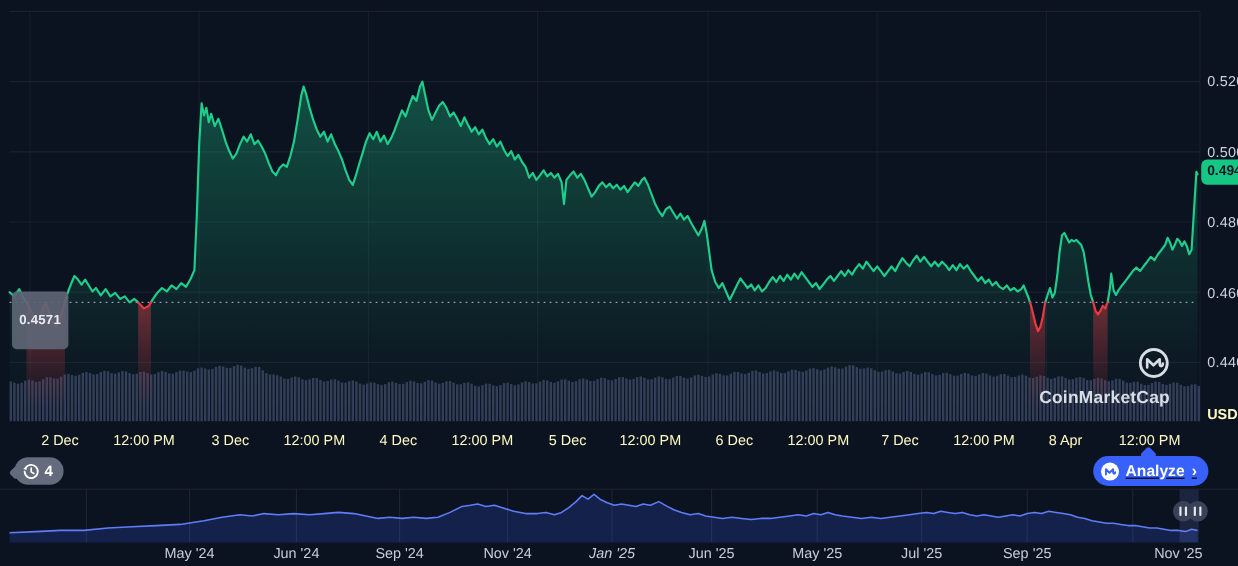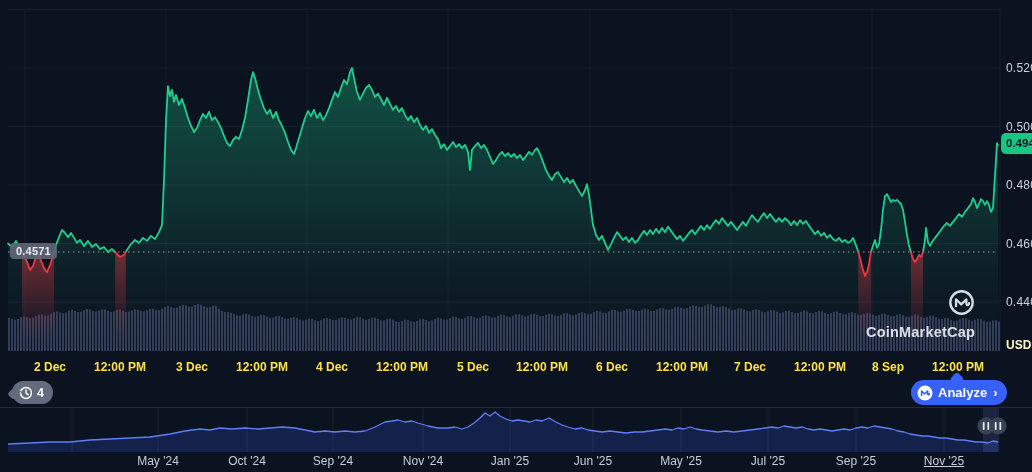--- a/index.html
+++ b/index.html
@@ -1,36 +1,36 @@
 <!DOCTYPE html>
 <html><head>
 <meta charset="utf-8">
 <style>
   html,body{margin:0;padding:0;background:#0c1320;}
   .stage{position:relative;width:1032px;height:472px;background:#0c1320;overflow:hidden;
          font-family:"Liberation Sans",sans-serif;-webkit-font-smoothing:antialiased;}
   svg{position:absolute;left:0;top:0;display:block;}
   .ylab{position:absolute;left:1006px;font-size:12px;color:#cbd1df;font-weight:500;letter-spacing:.2px;}
   .usd{position:absolute;left:1006px;top:338px;font-size:12px;color:#fef9c3;font-weight:700;}
-  .xlab{position:absolute;top:360px;transform:translateX(-50%);font-size:12px;color:#fde047;font-weight:700;white-space:nowrap;}
+  .xlab{position:absolute;top:360px;transform:translateX(-50%);font-size:12px;color:#fef9c3;font-weight:400;white-space:nowrap;}
   .blab{position:absolute;top:454px;transform:translateX(-50%);font-size:12px;color:#c7cdda;font-weight:500;white-space:nowrap;}
   .open-label{position:absolute;left:10px;top:243px;background:rgba(94,101,117,.92);color:#e9ecf2;
-              font-size:11px;font-weight:700;padding:2px 6px;border-radius:4px;letter-spacing:.2px;}
+              font-size:11px;font-weight:700;padding:18px 6px;border-radius:4px;letter-spacing:.2px;}
   .price-badge{position:absolute;left:1001px;top:133px;width:31px;height:21px;line-height:21px;
                background:#16c784;color:#0a1426;font-size:11.5px;font-weight:700;
                padding-left:5px;border-radius:5px 0 0 5px;white-space:nowrap;overflow:hidden;}
   .watermark{position:absolute;left:866px;top:289px;display:flex;align-items:flex-end;gap:8px;opacity:.95;flex-direction:column;}
   .watermark span{color:#e3e7ef;font-size:14.5px;font-weight:600;letter-spacing:.2px;}
   .history-badge{position:absolute;left:12px;top:381px;height:23px;background:#646b7c;border:none;
                  border-radius:12px;display:flex;align-items:center;gap:4px;padding:0 9px 0 7px;cursor:pointer;}
   .history-badge::before{content:"";position:absolute;left:-3px;top:9px;width:8px;height:8px;
                  background:#646b7c;transform:rotate(45deg);border-radius:2px;}
   .history-badge b{color:#fff;font-size:12.5px;font-weight:700;font-family:"Liberation Sans",sans-serif;}
   .analyze{position:absolute;left:911px;top:380px;height:25px;background:#3861fb;border:none;border-radius:13px;
-           display:flex;align-items:center;gap:5px;padding:0 10px 0 6px;cursor:pointer;}
+           display:flex;align-items:center;gap:5px;padding:0 10px 0 6px;cursor:pointer;text-decoration:underline;}
   .analyze::before{content:"";position:absolute;left:41px;top:-6px;width:10px;height:10px;
            background:#3861fb;transform:rotate(45deg);border-radius:2px;}
   .analyze span{color:#fff;font-size:13px;font-weight:700;font-family:"Liberation Sans",sans-serif;}
   .analyze .chev{font-size:13px;font-weight:700;color:#fff;margin-left:1px;}
 </style>
 </head>
 <body>
 
 <div class="stage">
   <svg id="main-chart" width="1032" height="352">
@@ -423,21 +423,21 @@
       <div class="xlab" style="left: 192px;">3 Dec</div>
       <div class="xlab" style="left: 262px;">12:00 PM</div>
       <div class="xlab" style="left: 332px;">4 Dec</div>
       <div class="xlab" style="left: 402px;">12:00 PM</div>
       <div class="xlab" style="left: 473px; text-align: right;">5 Dec</div>
       <div class="xlab" style="left: 542px;">12:00 PM</div>
       <div class="xlab" style="left: 612px;">6 Dec</div>
       <div class="xlab" style="left: 682px;">12:00 PM</div>
       <div class="xlab" style="left: 750px;">7 Dec</div>
       <div class="xlab" style="left: 820px;">12:00 PM</div>
-      <div class="xlab" style="left: 888px;">8 Sep</div>
+      <div class="xlab" style="left: 888px;">8 Apr</div>
       <div class="xlab" style="left: 958px;">12:00 PM</div>
     </div>
 
   <div class="watermark">
     <svg width="27" height="27" viewBox="0 0 27 27" style="position:static">
       <circle cx="13.5" cy="13.5" r="11.2" fill="none" stroke="#e3e7ef" stroke-width="2.4"></circle>
       <path d="M8 17.2 V10.4 L13.2 15.4 L18.4 10.4 V14.2 C18.4 16.6 21 16.8 21 14.0" fill="none" stroke="#e3e7ef" stroke-width="2.2" stroke-linecap="round" stroke-linejoin="round"></path>
     </svg>
     <span>CoinMarketCap</span>
   </div>
@@ -483,23 +483,23 @@
       </g>
       <g>
         <circle cx="998" cy="19" r="8.5" fill="#3a4257"></circle>
         <rect x="994.8" y="15" width="1.8" height="8" rx="0.9" fill="#e8ebf2"></rect>
         <rect x="999.4" y="15" width="1.8" height="8" rx="0.9" fill="#e8ebf2"></rect>
       </g>
     </svg>
   <div id="brush-axis">
       <div class="blab" style="left: 72px; margin-top: 22px;">Mar '24</div>
       <div class="blab" style="left: 158px;">May '24</div>
-      <div class="blab" style="left: 247px;">Oct '24</div>
+      <div class="blab" style="left: 247px;">Jun '24</div>
       <div class="blab" style="left: 333px; text-align: right;">Sep '24</div>
       <div class="blab" style="left: 423px;">Nov '24</div>
-      <div class="blab" style="left: 510px;">Jan '25</div>
+      <div class="blab" style="left: 510px; font-style: italic;">Jan '25</div>
       <div class="blab" style="left: 593px;">Jun '25</div>
       <div class="blab" style="left: 681px;">May '25</div>
       <div class="blab" style="left: 768px;">Jul '25</div>
       <div class="blab" style="left: 856px;">Sep '25</div>
-      <div class="blab" style="left: 944px; text-decoration: underline;">Nov '25</div>
+      <div class="blab" style="left: 982px;">Nov '25</div>
     </div>
 </div>
 
 </body></html>

